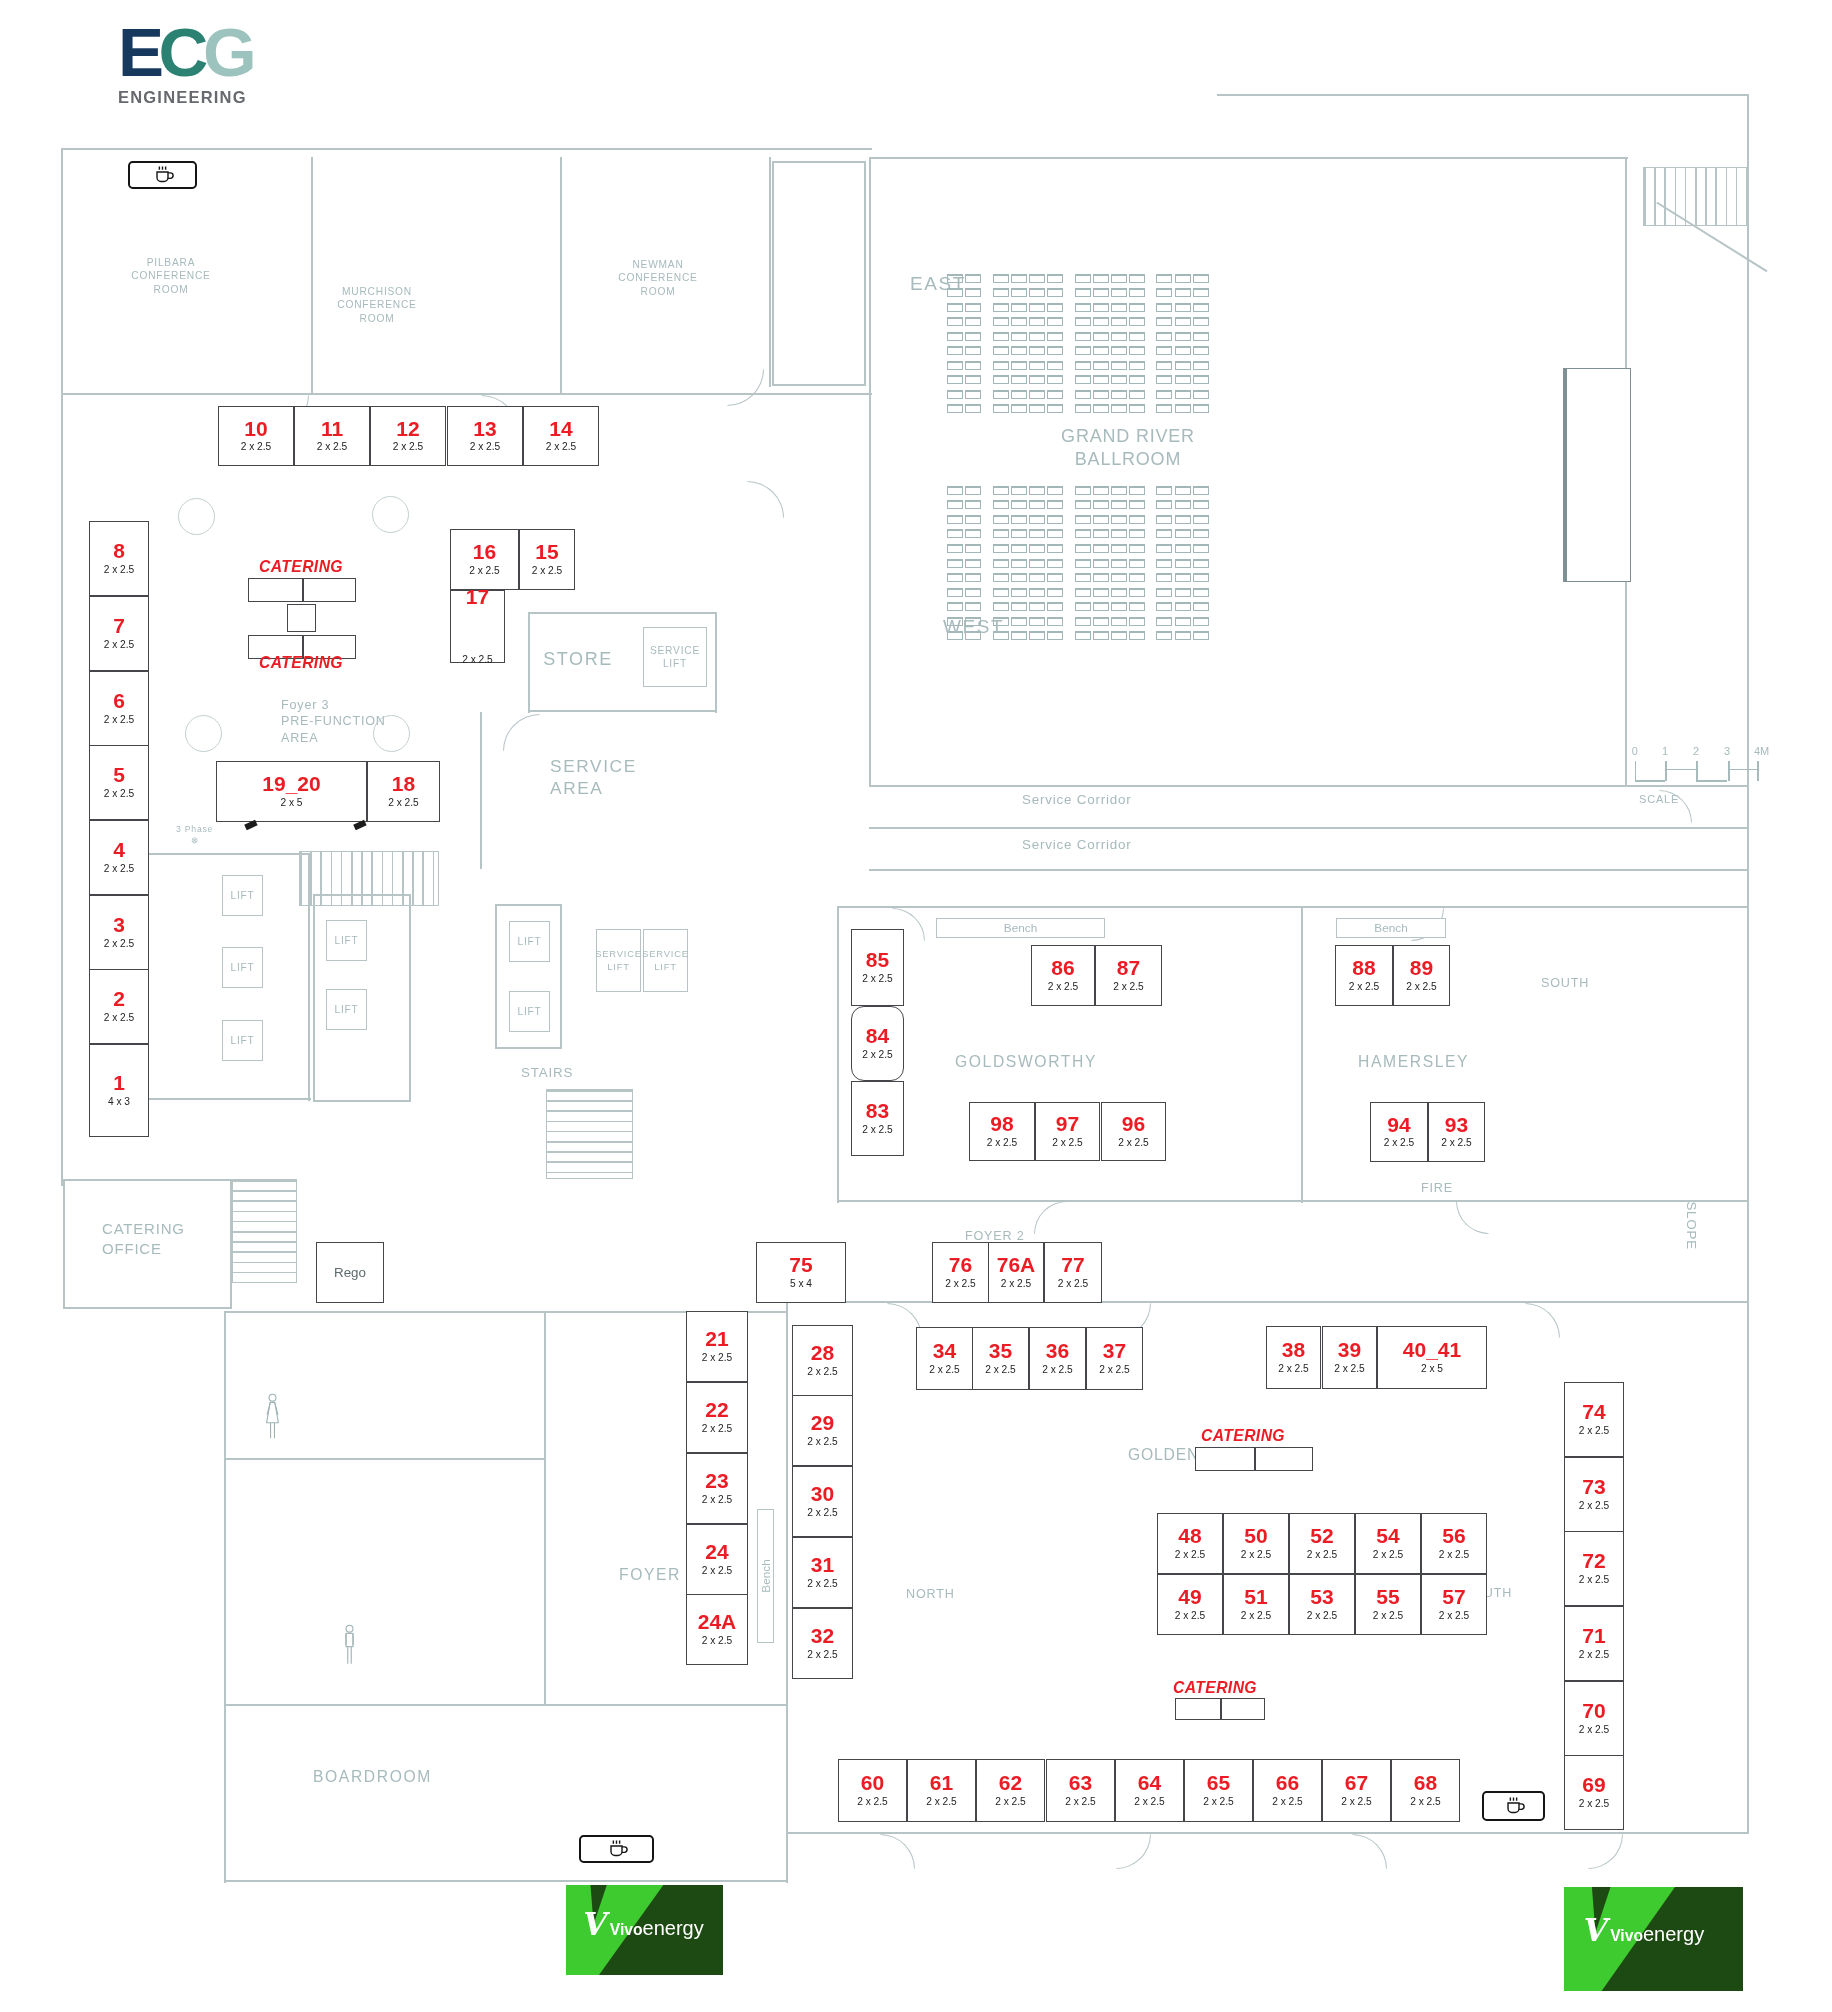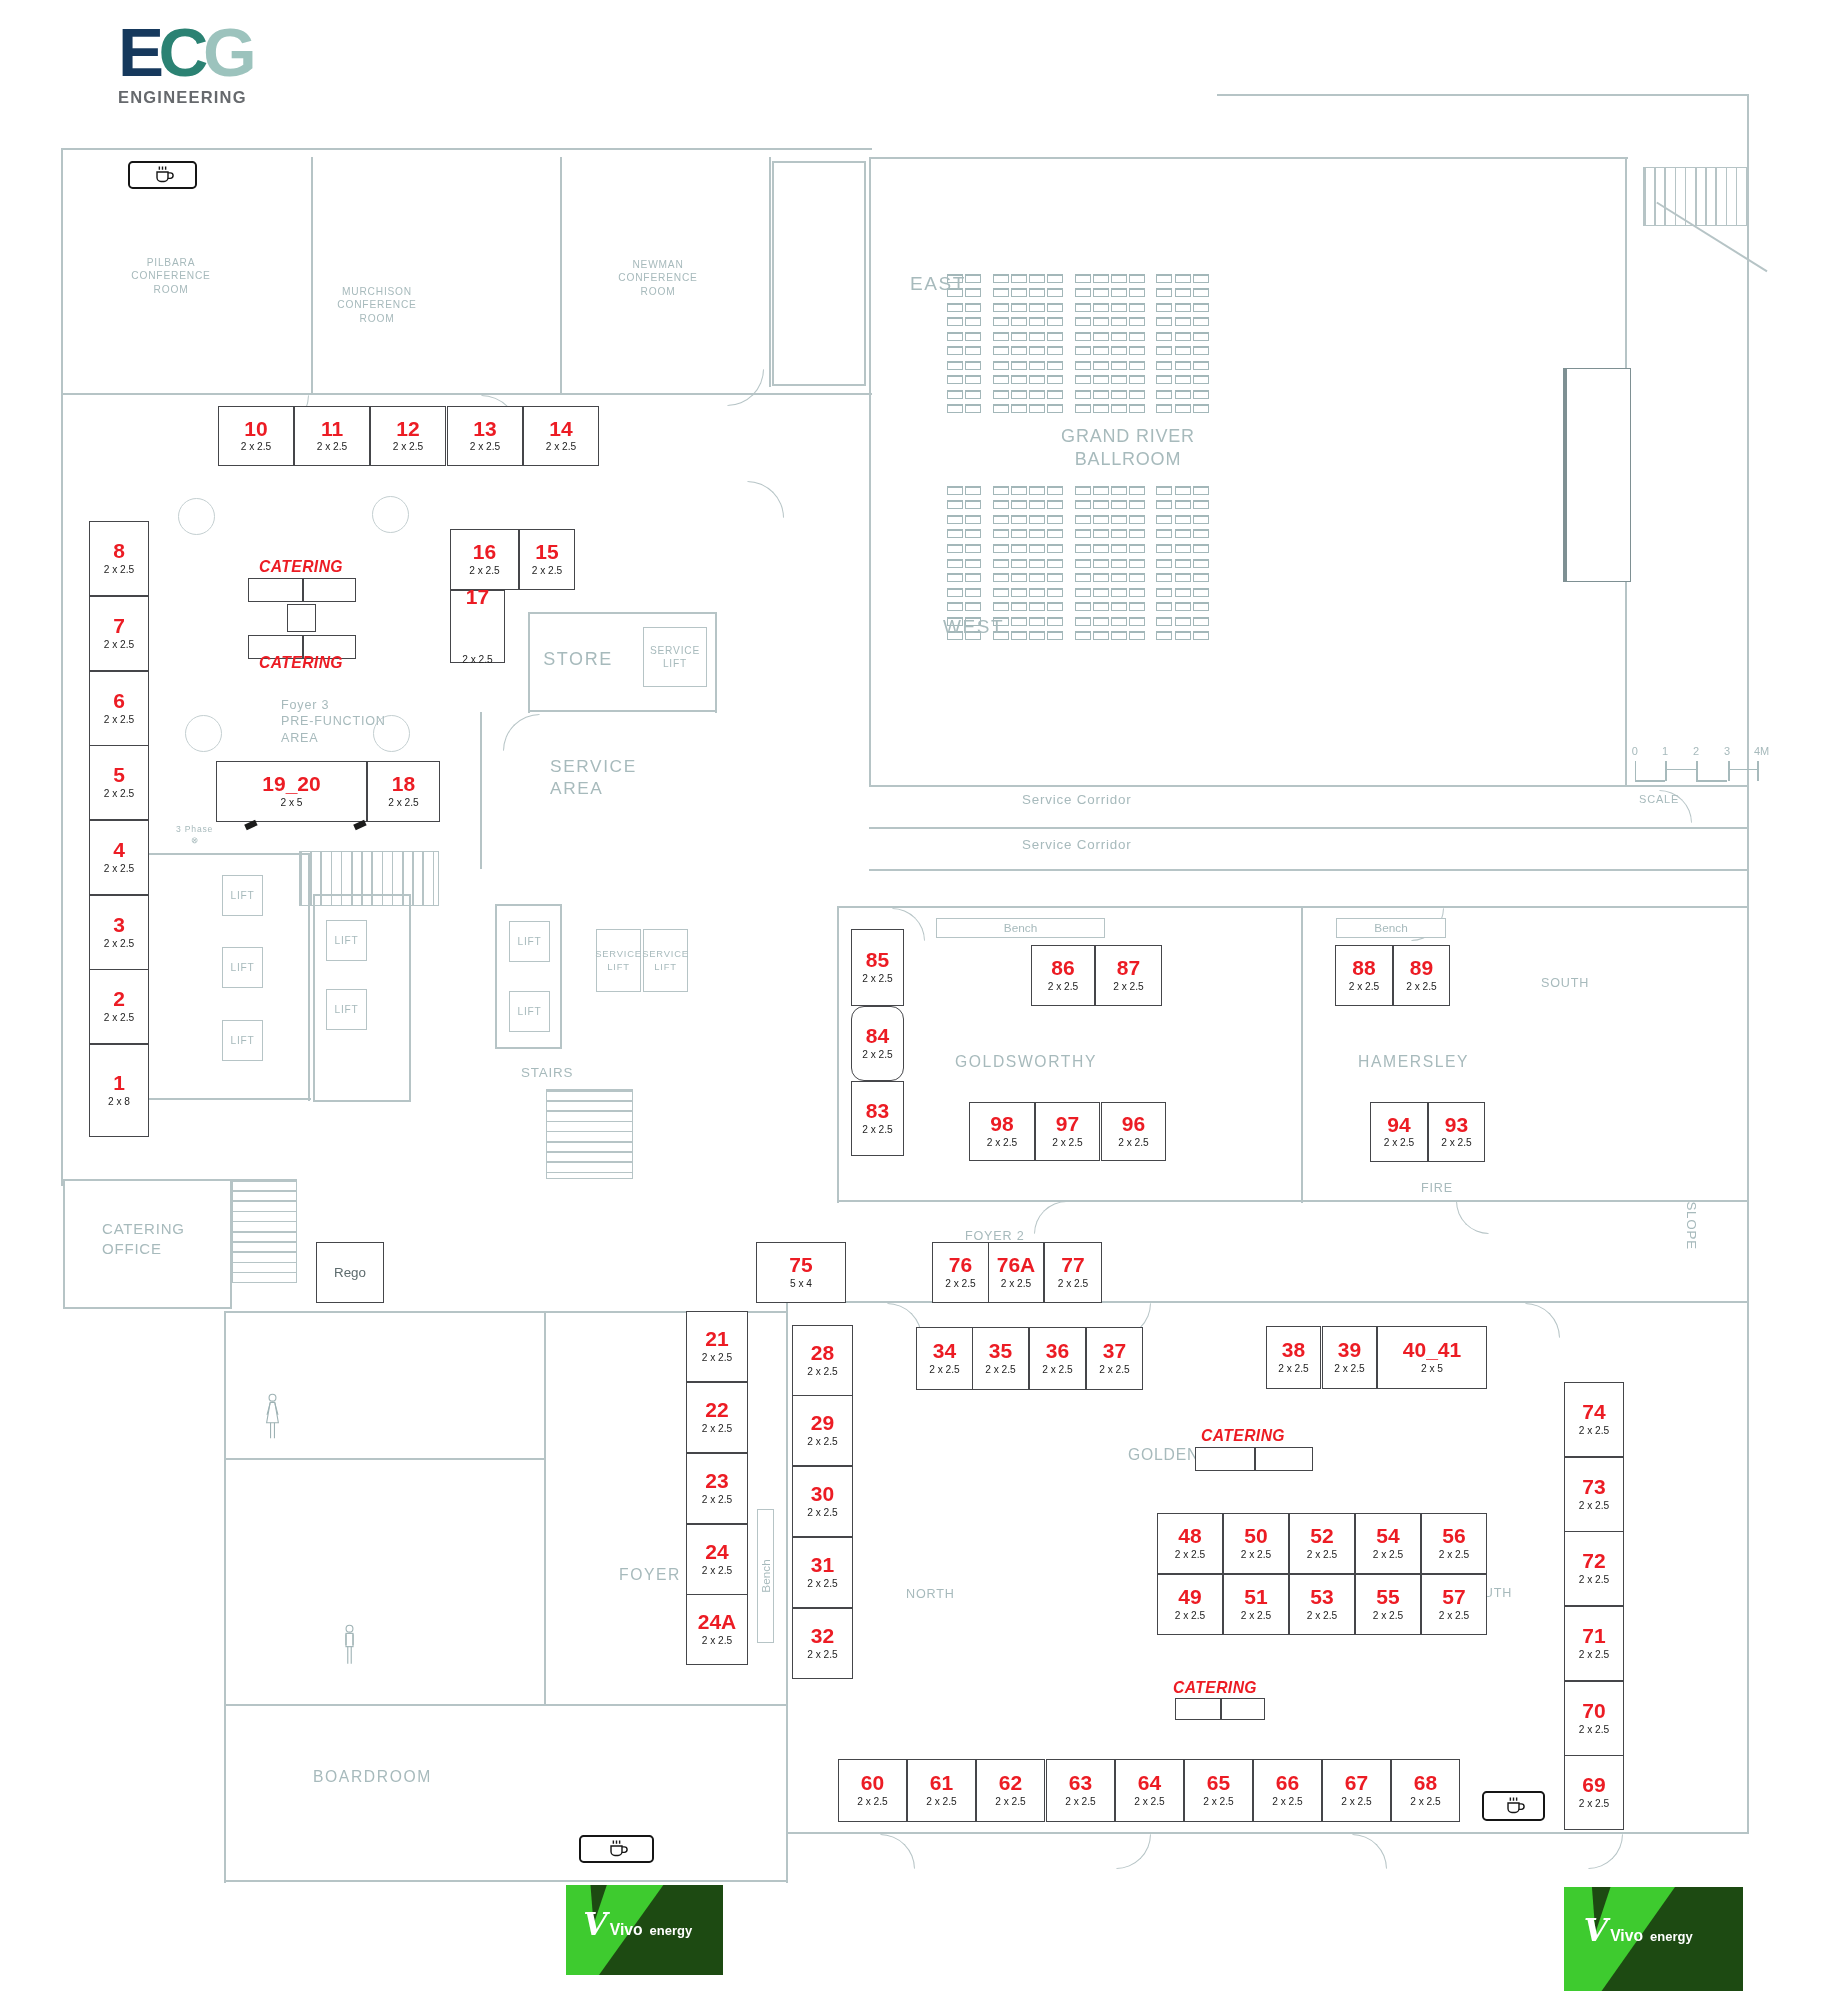--- a/index.html
+++ b/index.html
@@ -36,21 +36,21 @@
           align-items:center;justify-content:center;z-index:6;box-sizing:border-box;}
   .person{position:absolute;z-index:2;}
   .vivo{position:absolute;background:#3ecb2f;overflow:hidden;z-index:6;}
   .vs1{position:absolute;left:13%;top:0;width:13%;height:44%;background:#1d4a12;
        clip-path:polygon(20% 0,100% 0,35% 100%);}
   .vs2{position:absolute;left:0;top:0;width:100%;height:100%;background:#1d4a12;
        clip-path:polygon(62% 0,100% 0,100% 100%,21% 100%);}
   .vtxt{position:absolute;left:11%;top:32%;color:#fff;display:flex;align-items:baseline;z-index:2;}
   .vv{font-family:"DejaVu Serif",serif;font-style:italic;font-size:31px;font-weight:bold;line-height:.7;margin-right:2.4px;}
   .vtxt b{font-size:15.7px;}
-  .ven{font-size:13px;font-weight:700;margin-left:7px;}
+  .ven{font-size:20px;font-weight:400;margin-left:0;}
   .ecg{position:absolute;left:118px;top:20.4px;z-index:6;}
   .ecg-letters{display:flex;font-weight:800;font-size:69px;line-height:.95;letter-spacing:-5.5px;}
   .ecg-letters .e{color:#16395d;}
   .ecg-letters .c{color:#2b8273;}
   .ecg-letters .g{color:#9cc3bd;}
   .ecg-sub{font-size:16.5px;font-weight:bold;color:#66696d;letter-spacing:1.2px;margin-top:1.6px;}
   .scalebar{position:absolute;z-index:3;}
   .scalebar .tick-num{position:absolute;top:0;color:#a7babc;font-size:11px;}
   .scalebar .sv{position:absolute;width:1.6px;background:#a7babc;}
   .scalebar .sh{position:absolute;height:1.6px;background:#a7babc;}
@@ -202,21 +202,21 @@
     <div class="booth" style="left: 89px; top: 895px; width: 60px; height: 75px;">
       <div class="num">3</div>
       <div class="sz">2 x 2.5</div>
     </div>
     <div class="booth" style="left: 89px; top: 969px; width: 60px; height: 75px;">
       <div class="num">2</div>
       <div class="sz">2 x 2.5</div>
     </div>
     <div class="booth" style="left: 89px; top: 1044px; width: 60px; height: 93px;">
       <div class="num">1</div>
-      <div class="sz">2 x 8</div>
+      <div class="sz">4 x 3</div>
     </div>
     <div class="booth" style="left: 216px; top: 761px; width: 151px; height: 61px;">
       <div class="num">19_20</div>
       <div class="sz">2 x 5</div>
     </div>
     <div class="booth" style="left: 367px; top: 761px; width: 73px; height: 61px;">
       <div class="num">18</div>
       <div class="sz">2 x 2.5</div>
     </div>
     <div class="booth" style="left: 851px; top: 929px; width: 53px; height: 77px;">

